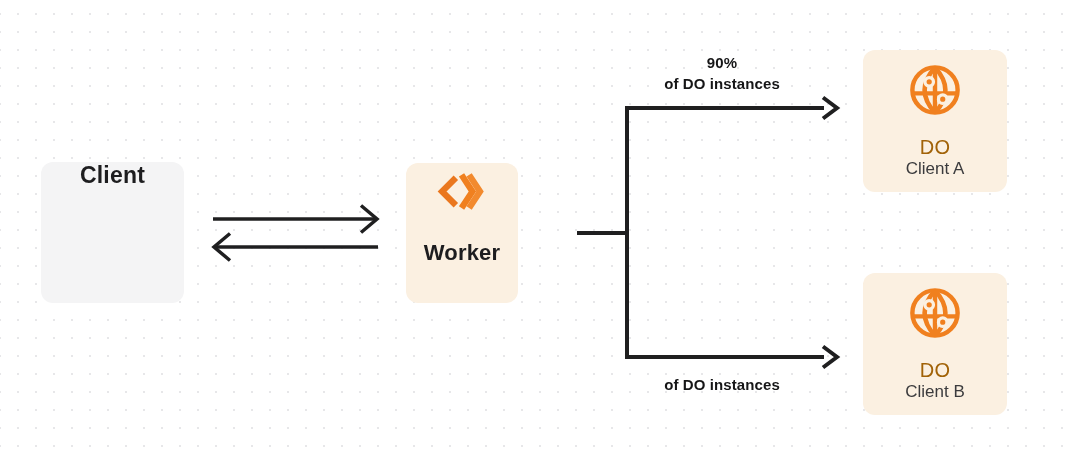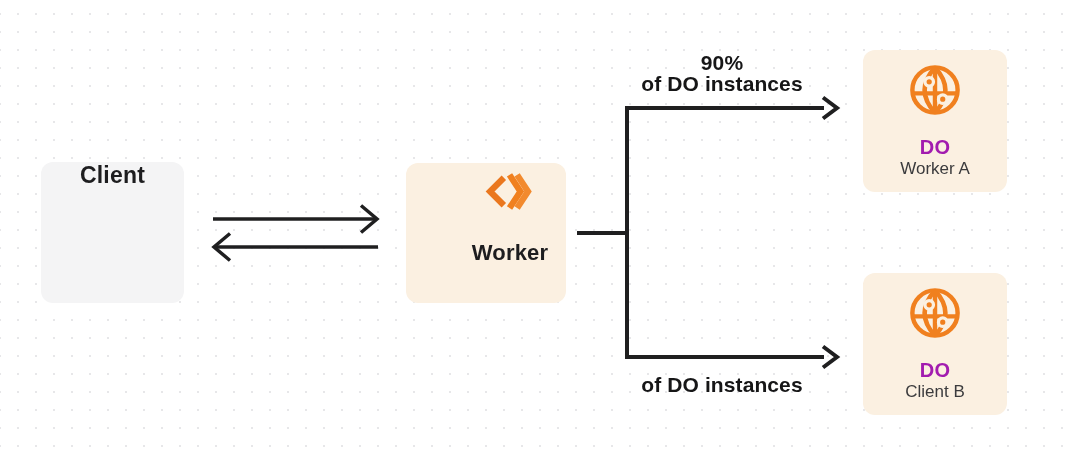--- a/index.html
+++ b/index.html
@@ -49,21 +49,20 @@
     font-weight: 700;
     color: #1d1d1f;
     letter-spacing: 0.2px;
   }
   .worker-node {
     left: 406px; top: 163px;
     width: 112px; height: 140px;
     background: #fbf0e1;
     border-radius: 12px;
     row-gap: 22px;
-    padding-left: 48px;
   }
   .worker-node .node-label {
     font-size: 22px;
     font-weight: 700;
     color: #1d1d1f;
     letter-spacing: 0.2px;
   }
   .worker-icon { width: 58px; height: 55px; display: block; }
   .do-node {
     width: 144px; height: 142px;
@@ -71,37 +70,37 @@
     border-radius: 12px;
     justify-content: flex-start;
     padding-top: 0;
     box-sizing: border-box;
   }
   .do-a { left: 863px; top: 50px; }
   .do-b { left: 863px; top: 273px; }
   .globe-icon { width: 58px; height: 58px; display: block; margin-top: 11px; margin-bottom: 17px; }
   .do-title {
     font-size: 20px;
-    font-weight: 700;
-    color: #a21caf;
+    font-weight: 400;
+    color: #a16207;
     line-height: 22px;
     letter-spacing: 0.2px;
   }
   .do-subtitle {
     font-size: 17px;
     font-weight: 400;
     color: #3b3b3d;
     line-height: 21px;
   }
   .branch-label {
     position: absolute;
     left: 612px;
     width: 220px;
     text-align: center;
-    font-size: 21px;
+    font-size: 15px;
     font-weight: 700;
     color: #161617;
     line-height: 21px;
     letter-spacing: 0.1px;
   }
   .top-label { top: 52px; }
   .bottom-label { top: 374px; }
 </style>
 </head>
 <body>
@@ -153,21 +152,21 @@
         <circle cx="30" cy="30" r="23.4"></circle>
         <path d="M30 6.6 V53.4"></path>
         <path d="M30 6.6 Q8.5 30 30 53.4"></path>
         <path d="M30 6.6 Q51.5 30 30 53.4"></path>
         <path d="M7.2 33.5 H52.8"></path>
       </g>
       <circle cx="24" cy="21.5" r="4.4" fill="#f0801f" stroke="#fbf0e1" stroke-width="3.4"></circle>
       <circle cx="38" cy="39.5" r="4.4" fill="#f0801f" stroke="#fbf0e1" stroke-width="3.4"></circle>
     </svg>
     <div class="do-title">DO</div>
-    <div class="do-subtitle">Worker A</div>
+    <div class="do-subtitle">Client A</div>
   </div>
 
   <div class="node do-node do-b">
     <svg class="globe-icon" viewBox="0 0 60 60" aria-hidden="true">
       <g fill="none" stroke="#f0801f" stroke-width="4.6" stroke-linecap="butt">
         <circle cx="30" cy="30" r="23.4"></circle>
         <path d="M30 6.6 V53.4"></path>
         <path d="M30 6.6 Q8.5 30 30 53.4"></path>
         <path d="M30 6.6 Q51.5 30 30 53.4"></path>
         <path d="M7.2 33.5 H52.8"></path>

